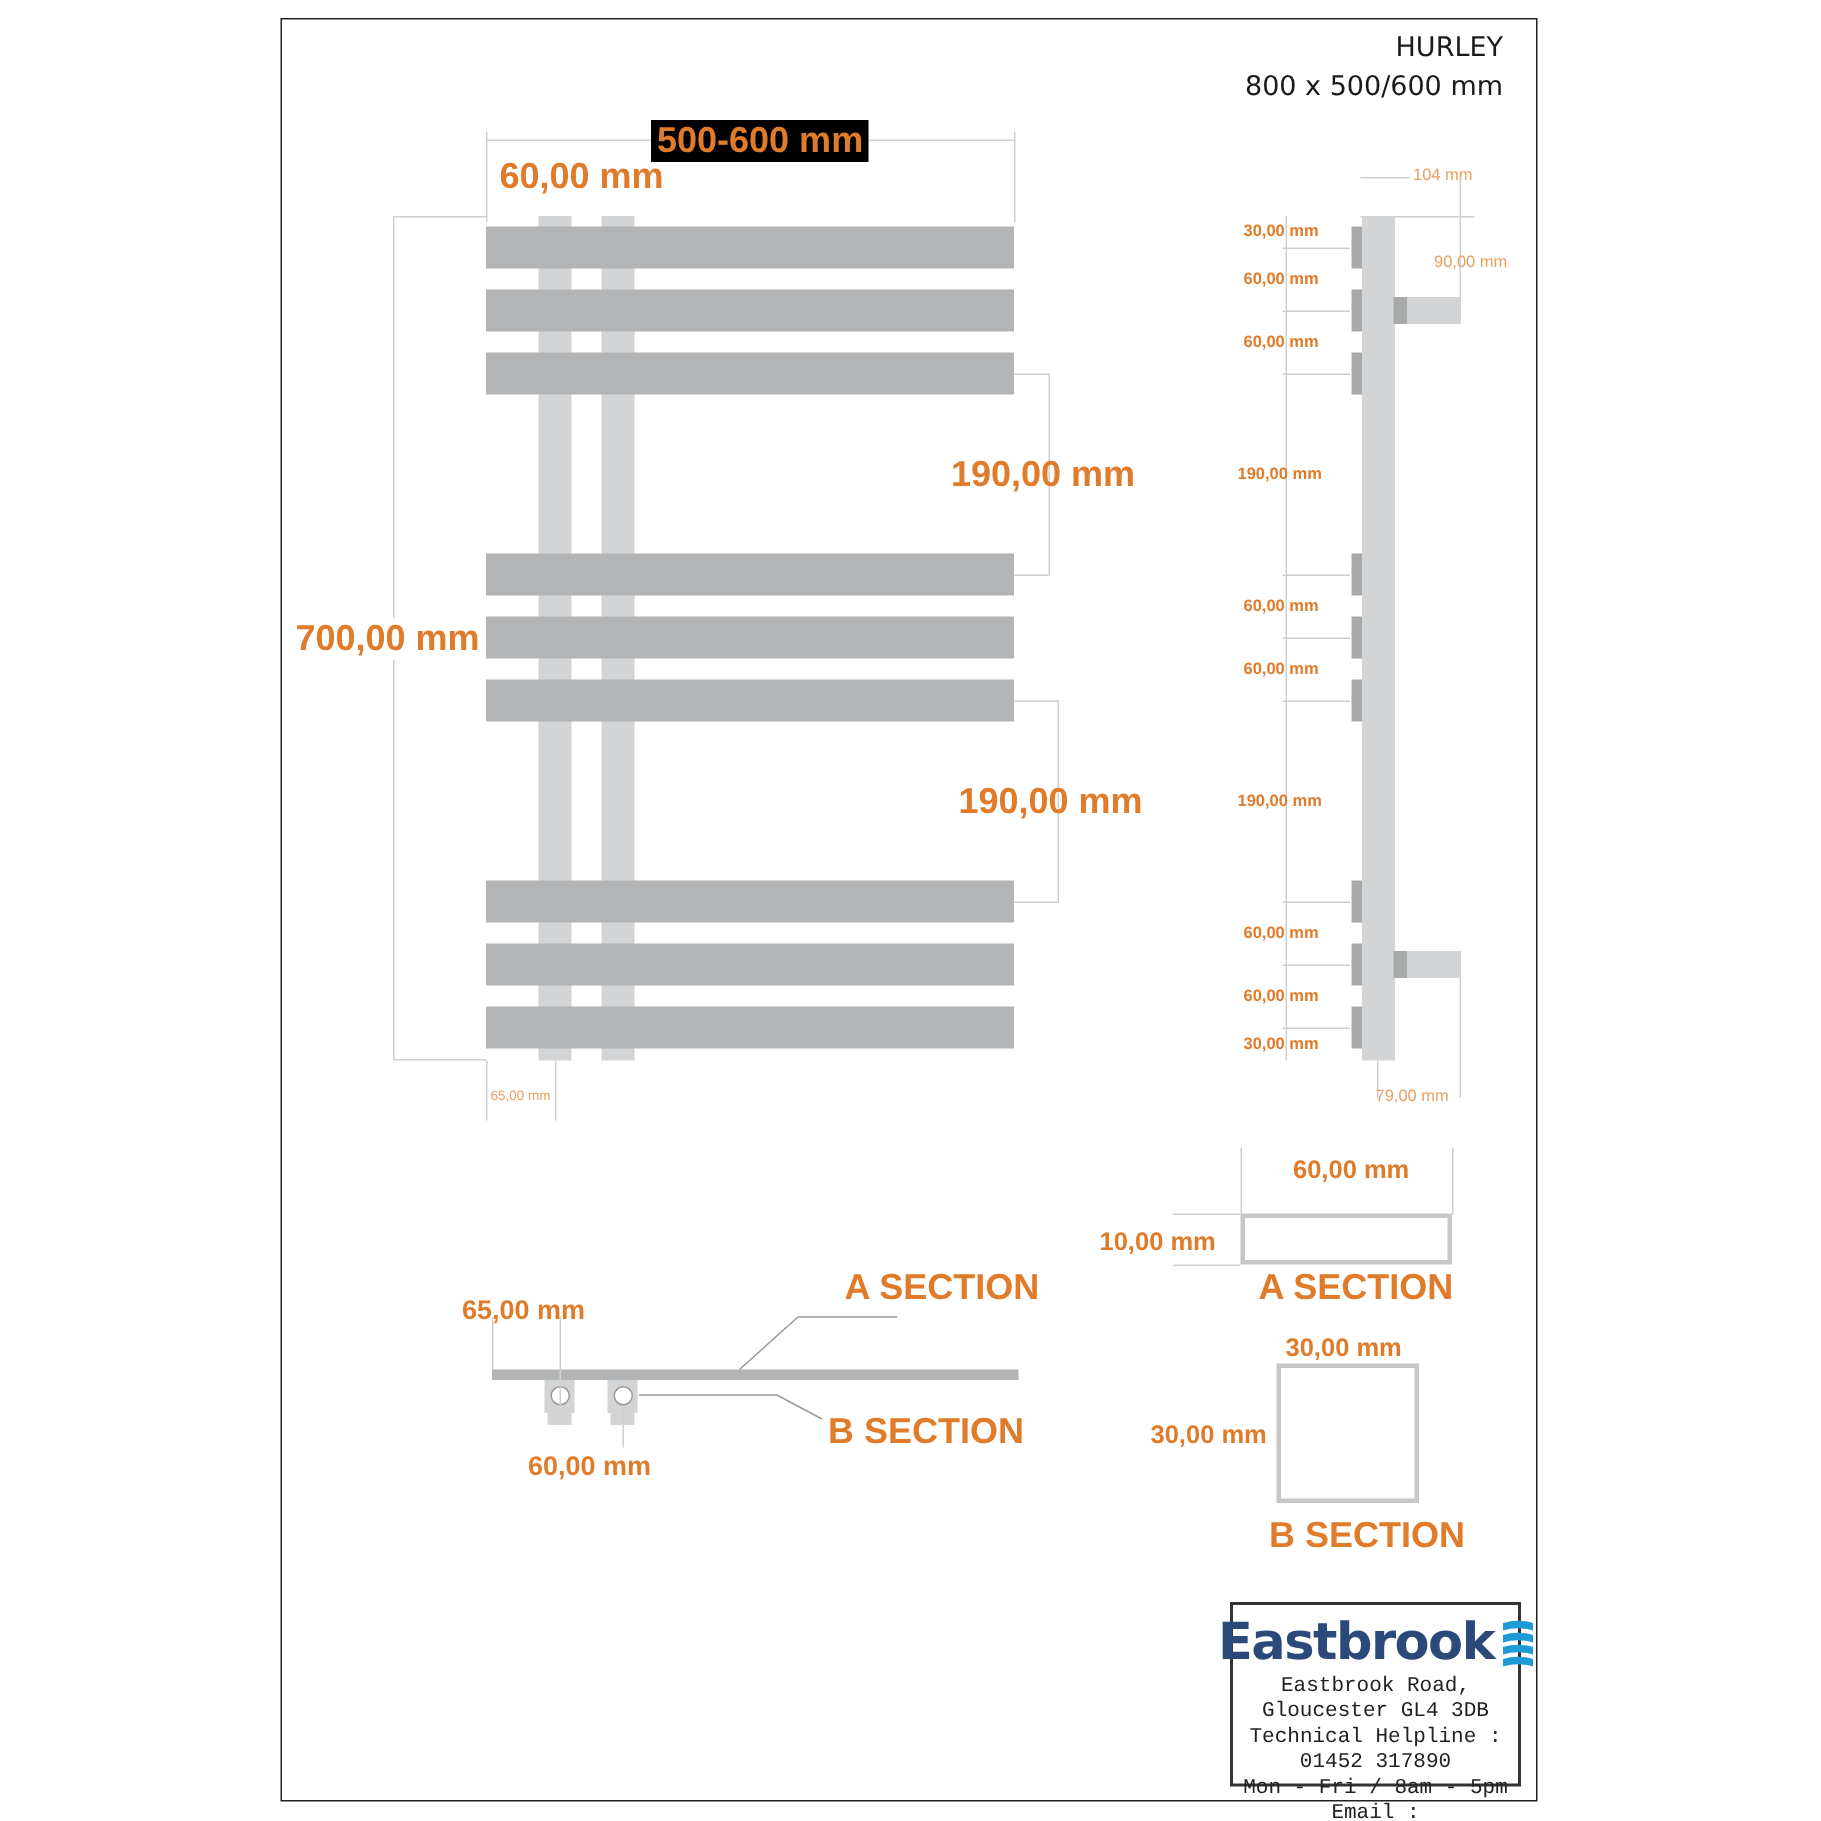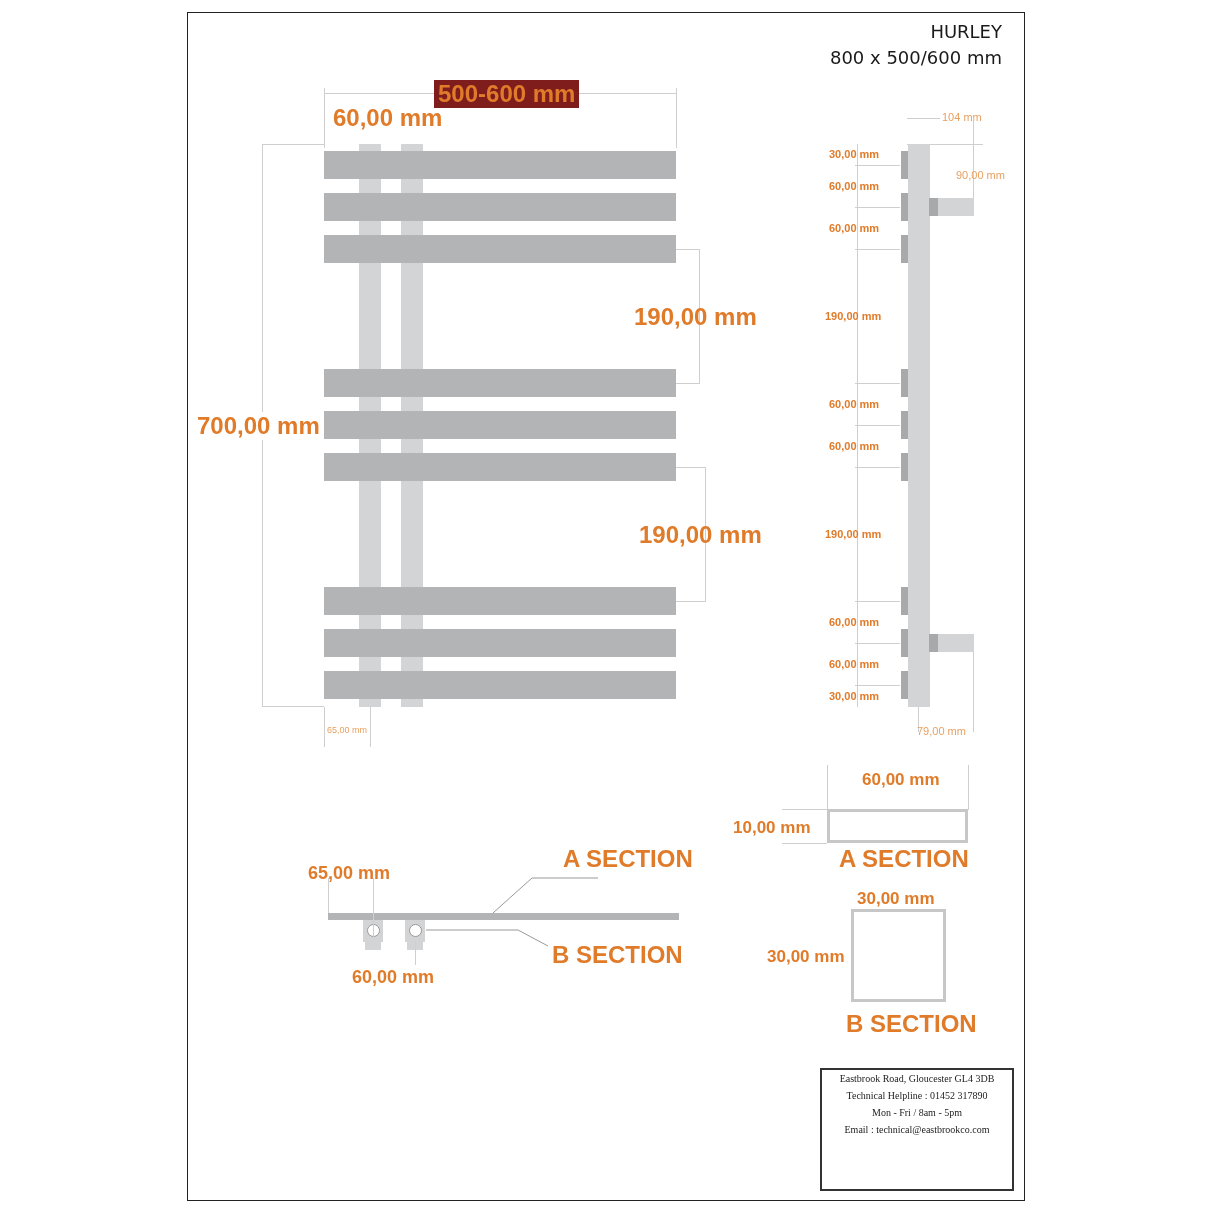--- a/index.html
+++ b/index.html
@@ -11,37 +11,37 @@
   .dim.big { font-size:24px; }
   .dim.med { font-size:18px; }
   .dim.sm { font-size:11px; }
   .dim.thin { font-weight:normal; color:#e8a060; }
   .bar { position:absolute; background:#b3b4b5; }
   .post { position:absolute; background:#d3d4d5; }
   .line { position:absolute; background:#cfcfcf; }
   .sidebar { position:absolute; background:#a8a9aa; }
   .logo-box { position:absolute; left:820px; top:1068px; width:194px; height:123px; border:2px solid #333; box-sizing:border-box; background:#fff; text-align:center; }
   .logo-text { font-family:"DejaVu Sans", sans-serif; font-size:34px; font-weight:bold; color:#2b4a7a; letter-spacing:-1px; }
-  .info-line { font-family:Liberation Serif, serif; font-size:10px; color:#222; line-height:17px; }
+  .info-line { font-family:Liberation Mono, monospace; font-size:14px; color:#222; line-height:17px; }
   .sec-label { position:absolute; color:#e07b2a; font-weight:bold; font-size:24px; white-space:nowrap; }
 </style>
 </head>
 <body>
 
 <div class="frame"></div>
 
 <div class="title" style="top:21px;">HURLEY</div>
 <div class="title" style="top:47px;margin-left:35px;">800 x 500/600 mm</div>
 
 <div>
 
   <div class="line" style="left:324px;top:93px;width:352px;height:1px;"></div>
   <div class="line" style="left:324px;top:88px;width:1px;height:60px;"></div>
   <div class="line" style="left:676px;top:88px;width:1px;height:60px;"></div>
-  <div class="dim big" style="left:434px;top:80px;background:#7f1d1d;padding:0 4px;">500-600 mm</div>
+  <div class="dim big" style="left:434px;top:80px;background:#000000;padding:0 4px;">500-600 mm</div>
   <div class="dim big" style="left:333px;top:104px;">60,00 mm</div>
 
   <div class="line" style="left:262px;top:144px;width:1px;height:562px;"></div>
   <div class="line" style="left:262px;top:144px;width:62px;height:1px;"></div>
   <div class="line" style="left:262px;top:706px;width:62px;height:1px;"></div>
   <div class="dim big" style="left:197px;top:412px;background:#fff;">700,00 mm</div>
 
   <div class="post" style="left:359px;top:144px;width:22px;height:563px;"></div>
   <div class="post" style="left:401px;top:144px;width:22px;height:563px;"></div>
 
@@ -155,17 +155,28 @@
 </div>
 
 <div>
   <div class="abs" style="left:851px;top:909px;width:95px;height:93px;border:3px solid #c7c7c7;box-sizing:border-box;background:#fff;"></div>
   <div class="dim med" style="left:857px;top:889px;font-size:17px;">30,00 mm</div>
   <div class="dim med" style="left:767px;top:947px;font-size:17px;">30,00 mm</div>
   <div class="sec-label" style="left:846px;top:1010px;">B SECTION</div>
 </div>
 
 <div class="logo-box">
+  <div style="display:flex;align-items:center;justify-content:center;margin-top:4px;height:42px;">
+    <span class="logo-text">Eastbrook</span>
+    <span style="display:inline-block;margin-left:6px;width:20px;height:32px;">
+      <svg width="20" height="32" viewBox="0 0 20 32">
+        <path d="M0 3 Q10 0 20 3 L20 8 Q10 5 0 8 Z" fill="#1e9ad6"></path>
+        <path d="M0 11 Q10 8 20 11 L20 16 Q10 13 0 16 Z" fill="#1e9ad6"></path>
+        <path d="M0 19 Q10 16 20 19 L20 24 Q10 21 0 24 Z" fill="#1e9ad6"></path>
+        <path d="M0 27 Q10 24 20 27 L20 32 Q10 29 0 32 Z" fill="#1e9ad6"></path>
+      </svg>
+    </span>
+  </div>
   <div class="info-line">Eastbrook Road, Gloucester GL4 3DB</div>
   <div class="info-line">Technical Helpline : 01452 317890</div>
   <div class="info-line">Mon - Fri / 8am - 5pm</div>
   <div class="info-line">Email : technical@eastbrookco.com</div>
 </div>
 
 </body></html>

